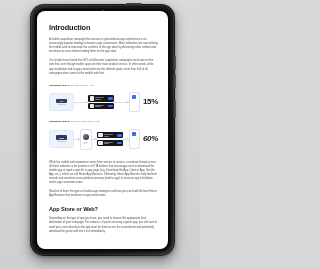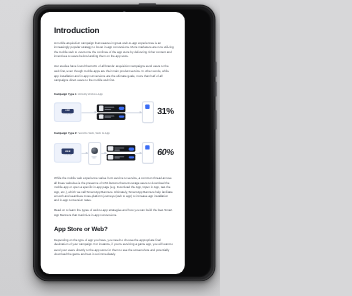--- a/index.html
+++ b/index.html
@@ -9,21 +9,21 @@
     font-family:"Liberation Sans",sans-serif;
     -webkit-font-smoothing:antialiased;
   }
   .stage{position:relative;width:200px;height:269px;
     background:linear-gradient(180deg,#d9d9db 0%,#d4d4d6 60%,#cfcfd1 100%);}
 
   
   .tablet{position:absolute;left:30px;top:4px;width:145px;height:252px;
     border-radius:14px;
     background:linear-gradient(135deg,#2b2b2d 0%,#151517 28%,#202022 52%,#111113 76%,#2a2a2c 100%);
-    box-shadow:0 5px 12px rgba(0,0,0,.42), 0 1px 3px rgba(0,0,0,.3);padding-left:21px;}
+    box-shadow:0 5px 12px rgba(0,0,0,.42), 0 1px 3px rgba(0,0,0,.3);}
   .tablet:after{content:"";position:absolute;inset:1px;border-radius:13px;
     border:1px solid rgba(255,255,255,.10);pointer-events:none;}
   .bezel-inner{position:absolute;left:4px;top:4px;right:4px;bottom:4px;
     border-radius:11px;background:#0a0a0b;
     box-shadow:inset 0 0 2px rgba(255,255,255,.12);}
 
   
   .camera{position:absolute;left:50%;top:6px;transform:translateX(-50%);
     width:2px;height:2px;border-radius:50%;
     background:#3a3a3f;box-shadow:inset 0 0 1px #6a6a70;}
@@ -149,21 +149,21 @@
                   <i class="w1"></i>
                   <i class="w2"></i>
                 </div>
               <div class="bcta"></div>
             </div>
           </div>
           <div class="connector"></div>
           <div class="phone-end">
               <div class="blk"></div>
             </div>
-          <div class="pct">31%</div>
+          <div class="pct">15%</div>
         </div>
 
         <div class="cap"><span>Campaign Type 2:</span><span class="cap-sub"> Send to Web, Web to App</span></div>
 
         <div class="flow tall">
           <div class="node-card">
             <div class="node-pill">
                 <span>WEB</span>
               </div>
             <div class="node-sub">Campaign</div>

